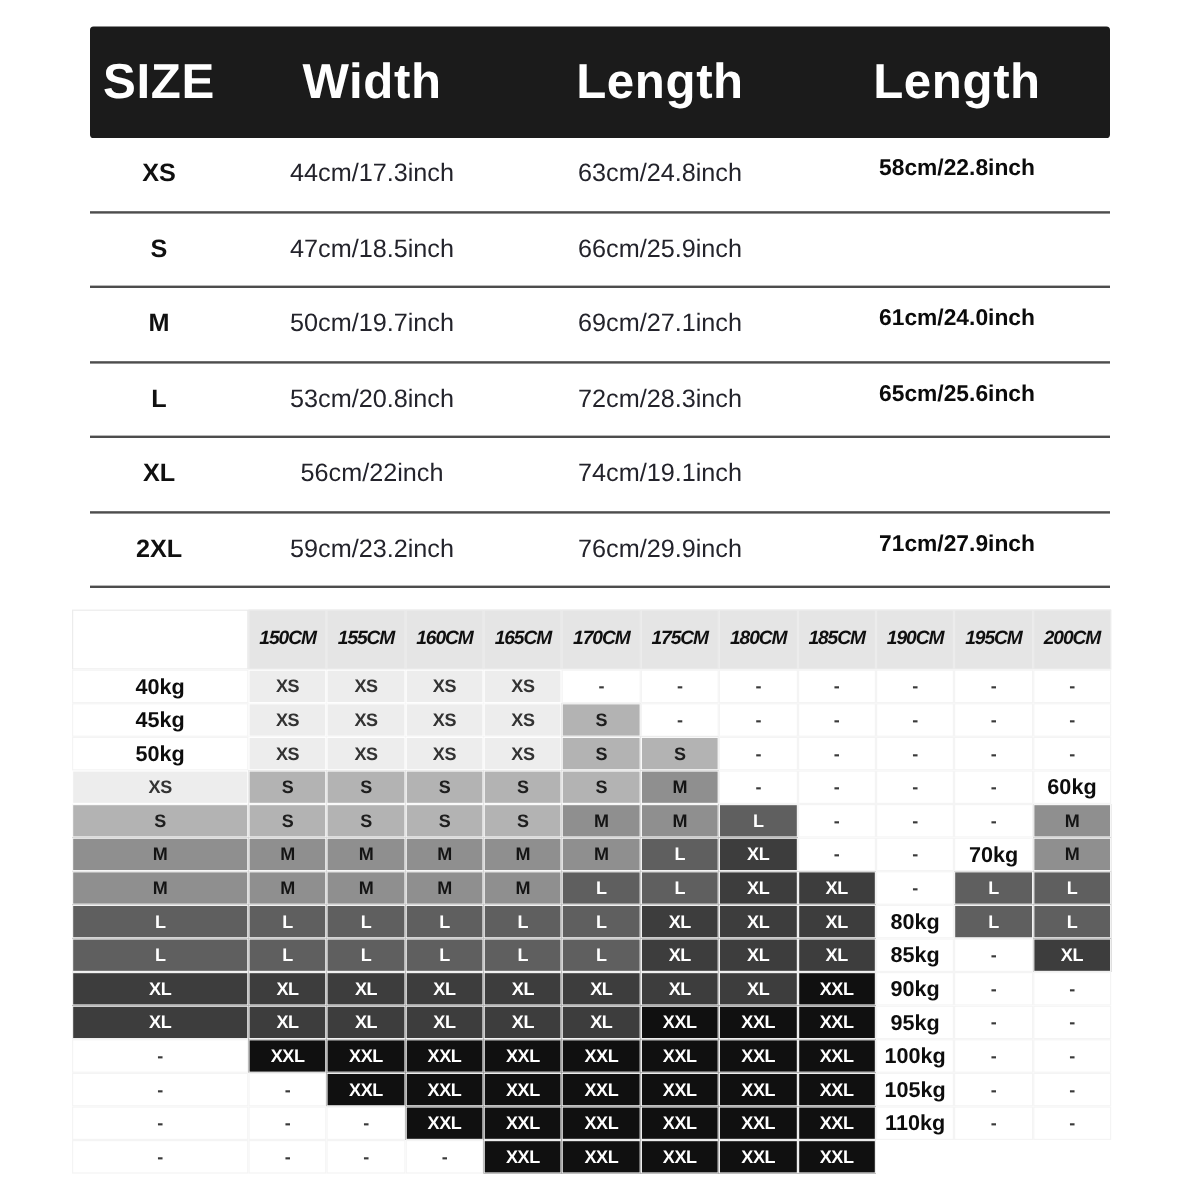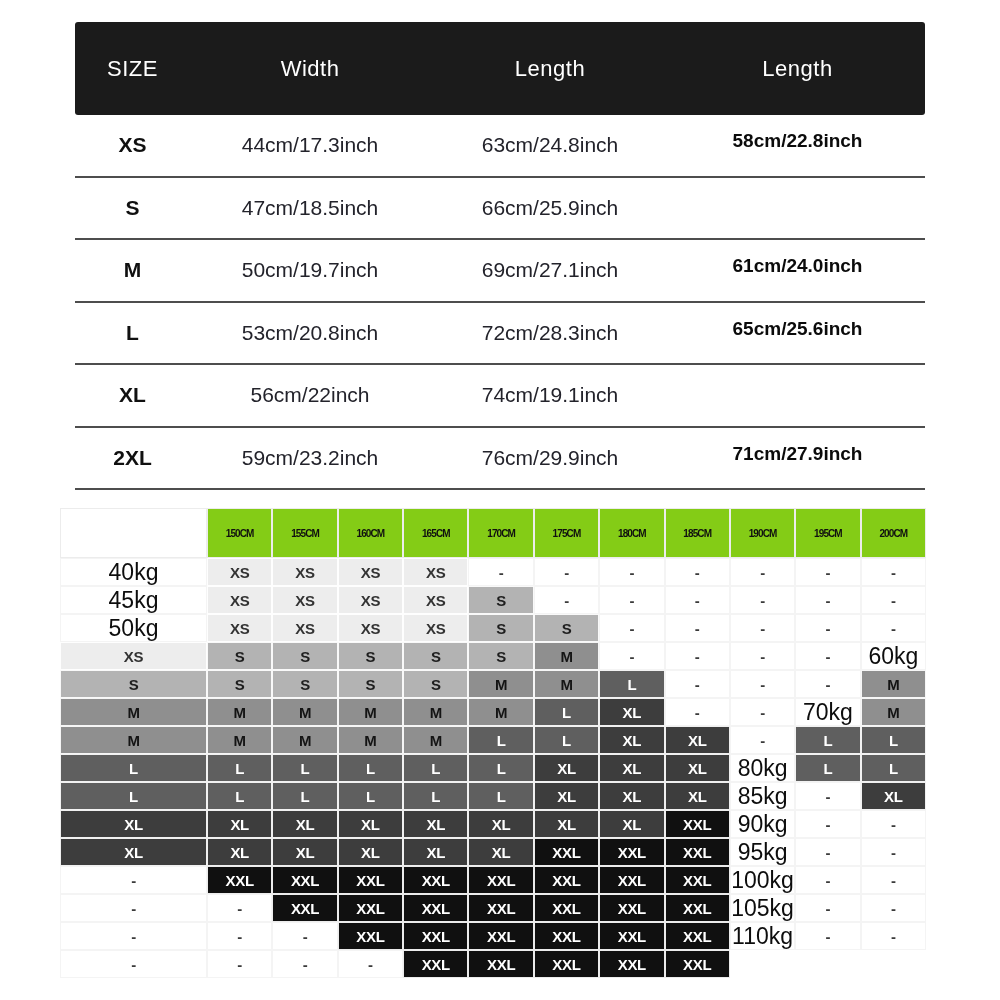--- a/index.html
+++ b/index.html
@@ -8,43 +8,43 @@
     font-family:"Liberation Sans",sans-serif;
     -webkit-font-smoothing:antialiased;
   }
   
   .t1{position:absolute;left:75px;top:22px;width:850px;}
   .t1-head{
     display:grid;grid-template-columns:115px 240px 240px 255px;
     height:93px;background:var(--header-bg,#1b1b1b);color:var(--header-fg,#ffffff);
     align-items:center;border-radius:3px;
   }
-  .t1-head span{text-align:center;font-size:22px;font-weight:400;letter-spacing:0.5px;}
+  .t1-head span{text-align:center;font-size:41px;font-weight:700;letter-spacing:0.5px;}
   .t1-row{
     display:grid;grid-template-columns:115px 240px 240px 255px;
     height:62.5px;align-items:center;box-sizing:border-box;
     border-bottom:2px solid var(--row-line,#4d4d4d);
   }
   .t1-size{text-align:center;font-weight:bold;font-size:21px;color:#101010;}
   .t1-val{text-align:center;font-size:21px;color:#23232b;}
   .t1-sleeve{text-align:center;font-weight:bold;font-size:19px;color:#0b0b0b;position:relative;top:-4px;}
   
   .t2{
     position:absolute;left:60px;top:508px;width:866px;
     display:grid;grid-template-columns:147px repeat(11,1fr);
     grid-template-rows:50px repeat(15,28px);
   }
   .mcell{display:flex;align-items:center;justify-content:center;box-sizing:border-box;min-width:0;}
   .corner{background:#ffffff;border:1px solid #ececec;}
   .hcell{
-    font-weight:bold;font-size:10px;letter-spacing:-0.9px;
-    background:#84cc16;color:#101010;border:1px solid #ececec;
+    font-weight:bold;font-size:16px;letter-spacing:-0.9px;
+    background:#e5e5e5;color:#101010;border:1px solid #ececec;font-style:italic;
   }
   .wcell{
-    font-weight:normal;font-size:23px;color:#0d0d0d;
+    font-weight:bold;font-size:18px;color:#0d0d0d;
     background:#ffffff;border:1px solid #f4f4f4;
   }
   .cell{
     font-weight:bold;font-size:15px;letter-spacing:-0.3px;
     border:1px solid rgba(255,255,255,0.92);
   }
   .cell.empty{border:1px solid #f4f4f4;}
 </style>
 </head>
 <body style="--header-bg: #1b1b1b; --header-fg: #ffffff; --row-line: #4d4d4d;">

